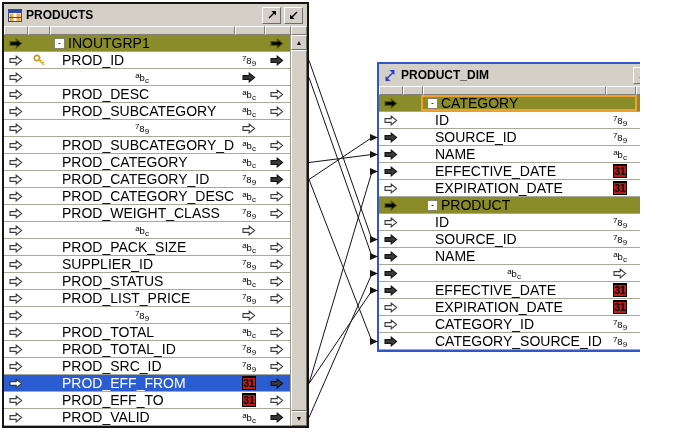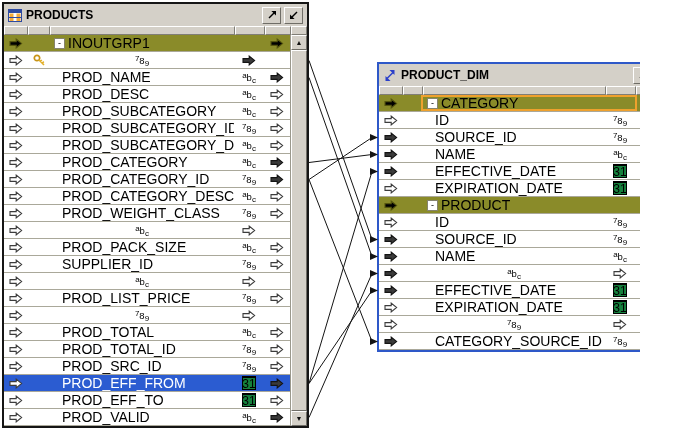--- a/index.html
+++ b/index.html
@@ -30,22 +30,22 @@
   .row.group{background:var(--olive,#8a8b29);}
   .row.selected{background:var(--sel,#2b5cd1);}
   .row.selected .lbl{color:#fff;}
   .cbox{width:9px;height:9px;border:1px solid #86846f;background:#fff;font-size:9px;line-height:7px;
         display:inline-flex;align-items:center;justify-content:center;color:#000;flex:none;}
   .hl{position:absolute;left:42px;right:24px;top:0;bottom:0;border:2px solid var(--hl,#efa12d);
       box-sizing:border-box;pointer-events:none;}
   .ti{font-weight:400;font-size:9.5px;color:#000;}
   .tnum .hi,.tabc .hi{position:relative;top:-2.5px;font-size:8px;}
   .tnum .lo,.tabc .lo{position:relative;top:2.5px;font-size:8px;}
-  .tdate{width:12px;height:11px;border:1px solid #000;border-top:2px solid #000;background:#15803d;
-         font-size:12px;font-weight:400;display:inline-flex;align-items:center;justify-content:center;}
+  .tdate{width:12px;height:11px;border:1px solid #000;border-top:2px solid #000;background:#b91c1c;
+         font-size:10px;font-weight:700;display:inline-flex;align-items:center;justify-content:center;}
   .scrollbar{width:16px;display:flex;flex-direction:column;background:#efede3;border-left:1px solid #9a988c;}
   .sb-btn{height:15px;flex:none;background:var(--tbar,#d4d0c8);border:1px solid;
           border-color:#ffffff #6f6d66 #6f6d66 #ffffff;font-size:7px;display:flex;align-items:center;
           justify-content:center;color:#111;box-sizing:border-box;}
   .sb-thumb{flex:1;background:var(--tbar,#d4d0c8);border:1px solid;
             border-color:#ffffff #6f6d66 #6f6d66 #ffffff;box-sizing:border-box;}
   #wires{position:absolute;left:0;top:0;pointer-events:none;}
   .ar{flex:none;}
 </style>
 </head>
@@ -113,39 +113,39 @@
               <svg class="ar" width="14" height="11" viewBox="0 0 14 11">
                 <path d="M1 3.6 H7.2 V1.1 L12.6 5.5 L7.2 9.9 V7.4 H1 Z" fill="#ffffff" stroke="#3c3c3c" stroke-width="1.1"></path>
               </svg>
             </span>
             <span class="c">
               <svg width="13" height="12" viewBox="0 0 13 12">
                 <circle cx="4" cy="4" r="2.7" fill="none" stroke="#c89418" stroke-width="1.7"></circle>
                 <path d="M6 6 L11 11 M9.2 9.2 L10.8 7.6 M7.4 7.4 L8.8 6" stroke="#e2b02a" stroke-width="1.6" fill="none"></path>
               </svg>
             </span>
-            <span class="c">
-              <span class="ti tnum"><span class="hi">7</span><span>8</span><span class="lo">9</span></span>
-            </span>
-            <span class="c">
-              <svg class="ar" width="14" height="11" viewBox="0 0 14 11">
-                <path d="M1 3.6 H7.2 V1.1 L12.6 5.5 L7.2 9.9 V7.4 H1 Z" fill="#3a3a3a" stroke="#141414" stroke-width="1.1"></path>
-              </svg>
-            </span>
-          </div>
-          <div class="row">
-            <span class="c">
-              <svg class="ar" width="14" height="11" viewBox="0 0 14 11">
-                <path d="M1 3.6 H7.2 V1.1 L12.6 5.5 L7.2 9.9 V7.4 H1 Z" fill="#ffffff" stroke="#3c3c3c" stroke-width="1.1"></path>
-              </svg>
-            </span>
-            <span class="c"></span>
-            <span class="c cn">
-              <span class="lbl">PROD_NAME</span>
-            </span>
+            <span class="c cn">
+              <span class="lbl">PROD_ID</span>
+            </span>
+            <span class="c">
+              <span class="ti tnum"><span class="hi">7</span><span>8</span><span class="lo">9</span></span>
+            </span>
+            <span class="c">
+              <svg class="ar" width="14" height="11" viewBox="0 0 14 11">
+                <path d="M1 3.6 H7.2 V1.1 L12.6 5.5 L7.2 9.9 V7.4 H1 Z" fill="#3a3a3a" stroke="#141414" stroke-width="1.1"></path>
+              </svg>
+            </span>
+          </div>
+          <div class="row">
+            <span class="c">
+              <svg class="ar" width="14" height="11" viewBox="0 0 14 11">
+                <path d="M1 3.6 H7.2 V1.1 L12.6 5.5 L7.2 9.9 V7.4 H1 Z" fill="#ffffff" stroke="#3c3c3c" stroke-width="1.1"></path>
+              </svg>
+            </span>
+            <span class="c"></span>
             <span class="c">
               <span class="ti tabc"><span class="hi">a</span><span>b</span><span class="lo">c</span></span>
             </span>
             <span class="c">
               <svg class="ar" width="14" height="11" viewBox="0 0 14 11">
                 <path d="M1 3.6 H7.2 V1.1 L12.6 5.5 L7.2 9.9 V7.4 H1 Z" fill="#3a3a3a" stroke="#141414" stroke-width="1.1"></path>
               </svg>
             </span>
           </div>
           <div class="row">
@@ -186,23 +186,20 @@
               </svg>
             </span>
           </div>
           <div class="row">
             <span class="c">
               <svg class="ar" width="14" height="11" viewBox="0 0 14 11">
                 <path d="M1 3.6 H7.2 V1.1 L12.6 5.5 L7.2 9.9 V7.4 H1 Z" fill="#ffffff" stroke="#3c3c3c" stroke-width="1.1"></path>
               </svg>
             </span>
             <span class="c"></span>
-            <span class="c cn">
-              <span class="lbl">PROD_SUBCATEGORY_ID</span>
-            </span>
             <span class="c">
               <span class="ti tnum"><span class="hi">7</span><span>8</span><span class="lo">9</span></span>
             </span>
             <span class="c">
               <svg class="ar" width="14" height="11" viewBox="0 0 14 11">
                 <path d="M1 3.6 H7.2 V1.1 L12.6 5.5 L7.2 9.9 V7.4 H1 Z" fill="#ffffff" stroke="#3c3c3c" stroke-width="1.1"></path>
               </svg>
             </span>
           </div>
           <div class="row">
@@ -354,20 +351,23 @@
               </svg>
             </span>
           </div>
           <div class="row">
             <span class="c">
               <svg class="ar" width="14" height="11" viewBox="0 0 14 11">
                 <path d="M1 3.6 H7.2 V1.1 L12.6 5.5 L7.2 9.9 V7.4 H1 Z" fill="#ffffff" stroke="#3c3c3c" stroke-width="1.1"></path>
               </svg>
             </span>
             <span class="c"></span>
+            <span class="c cn">
+              <span class="lbl">PROD_STATUS</span>
+            </span>
             <span class="c">
               <span class="ti tabc"><span class="hi">a</span><span>b</span><span class="lo">c</span></span>
             </span>
             <span class="c">
               <svg class="ar" width="14" height="11" viewBox="0 0 14 11">
                 <path d="M1 3.6 H7.2 V1.1 L12.6 5.5 L7.2 9.9 V7.4 H1 Z" fill="#ffffff" stroke="#3c3c3c" stroke-width="1.1"></path>
               </svg>
             </span>
           </div>
           <div class="row">
@@ -806,20 +806,23 @@
               </svg>
             </span>
           </div>
           <div class="row">
             <span class="c">
               <svg class="ar" width="14" height="11" viewBox="0 0 14 11">
                 <path d="M1 3.6 H7.2 V1.1 L12.6 5.5 L7.2 9.9 V7.4 H1 Z" fill="#ffffff" stroke="#3c3c3c" stroke-width="1.1"></path>
               </svg>
             </span>
             <span class="c"></span>
+            <span class="c cn">
+              <span class="lbl">CATEGORY_ID</span>
+            </span>
             <span class="c">
               <span class="ti tnum"><span class="hi">7</span><span>8</span><span class="lo">9</span></span>
             </span>
             <span class="c">
               <svg class="ar" width="14" height="11" viewBox="0 0 14 11">
                 <path d="M1 3.6 H7.2 V1.1 L12.6 5.5 L7.2 9.9 V7.4 H1 Z" fill="#ffffff" stroke="#3c3c3c" stroke-width="1.1"></path>
               </svg>
             </span>
           </div>
           <div class="row">

